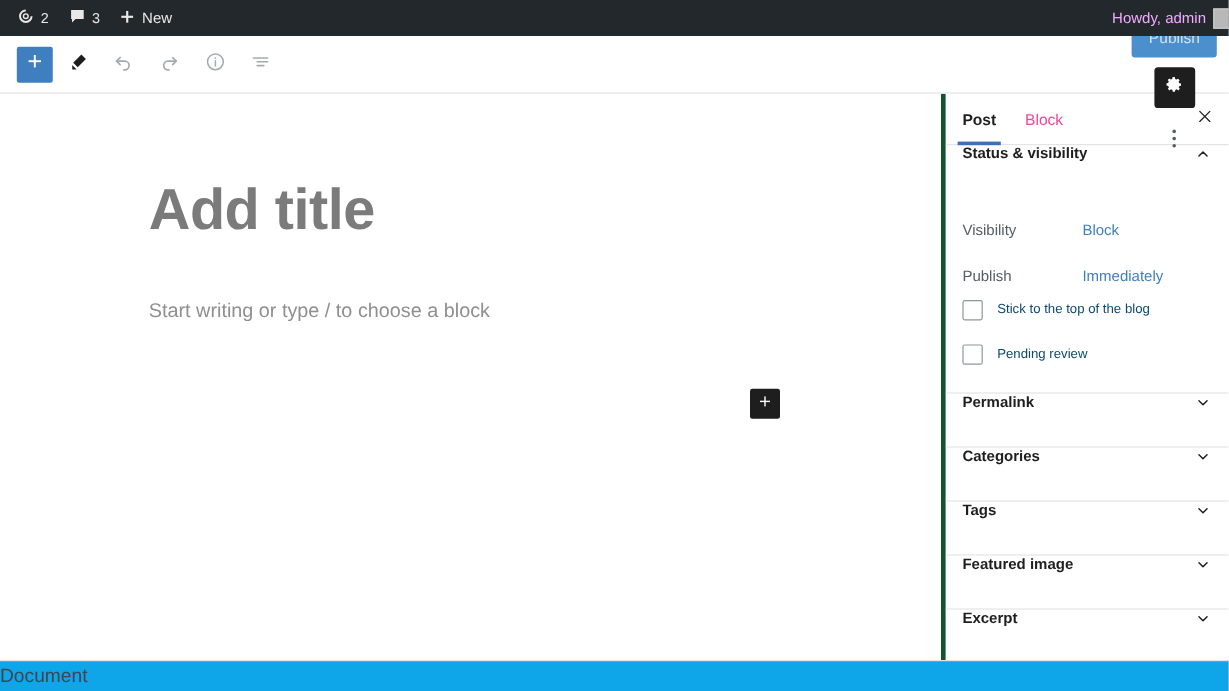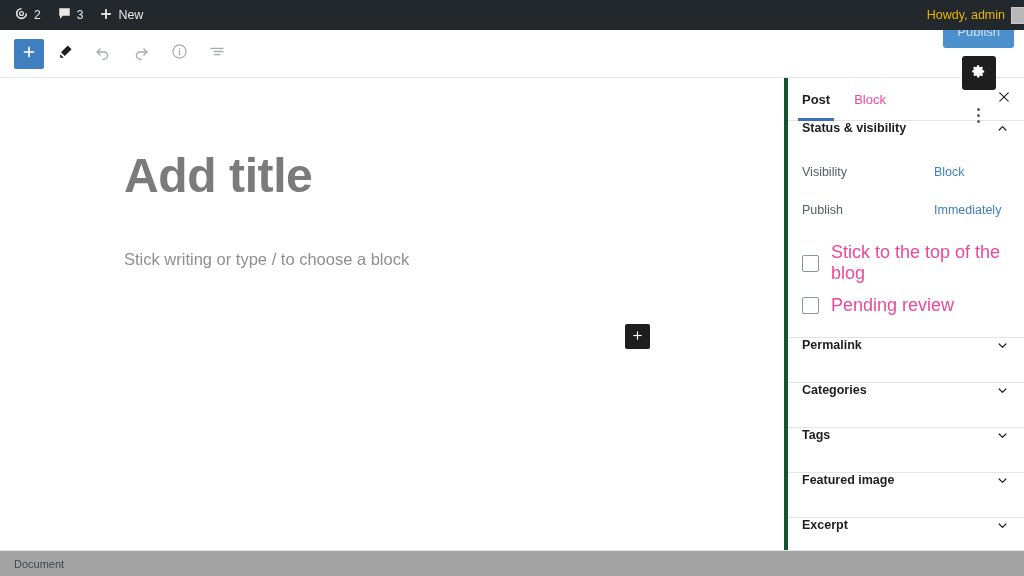--- a/index.html
+++ b/index.html
@@ -46,21 +46,21 @@
   }
   .ab-item .ab-count { font-size: 12px; color: #e8e8e8; }
   .ab-spacer { flex: 1 1 auto; }
   .ab-right {
     display: flex;
     align-items: center;
     height: 30px;
   }
   .ab-howdy {
     font-size: 12.5px;
-    color: #eab308;
+    color: #f0abfc;
     padding: 0 6px 0 8px;
     white-space: nowrap;
   }
   .ab-avatar {
     width: 17px;
     height: 17px;
     background: #b8b8b8;
     border: 1px solid #c9c9c9;
     margin-right: -4px;
     flex: 0 0 auto;
@@ -244,24 +244,23 @@
     font-size: 12.5px;
     font-weight: bold;
     color: #1e1e1e;
   }
   .panel-header .chev { margin-left: auto; display: flex; align-items: center; }
 
   .panel-body { padding: 0 14px 16px 14px; }
 
   .row-kv {
     display: flex;
-    align-items: flex-start;
+    align-items: flex-end;
     min-height: 34px;
     margin-bottom: 4px;
-    gap: 32px;
   }
   .row-kv .k {
     font-size: 12.5px;
     color: #555d66;
     width: 100px;
   }
   .row-kv .v {
     font-size: 12.5px;
     color: #3f7fbf;
   }
@@ -272,32 +271,31 @@
     min-height: 32px;
     margin-top: 5px;
   }
   .chk {
     width: 17px; height: 17px;
     min-width: 17px;
     border: 1px solid #8d96a0;
     border-radius: 2px;
     background: #ffffff;
   }
-  .chk-label { font-size: 18px; color: #ec4899; }
+  .chk-label { font-size: 11px; color: #0c4a6e; }
 
   
   .statusbar {
     height: 26px;
     min-height: 26px;
-    background: #a3a3a3;
+    background: #0ea5e9;
     border-top: 1px solid #e2e4e7;
     display: flex;
     align-items: center;
-    padding-left: 14px;
-    font-size: 11px;
+    font-size: 16px;
     color: #40464d;
     position: relative;
     z-index: 20;
   }
 </style>
 </head>
 <body>
 
 <div id="app">
 
@@ -430,21 +428,21 @@
     </div>
   </div>
 
   <div class="body-row">
 
     <div class="canvas">
 
       <div class="post-title">Add title</div>
 
       <div class="para-row">
-        <span class="para-placeholder">Stick writing or type / to choose a block</span>
+        <span class="para-placeholder">Start writing or type / to choose a block</span>
       </div>
 
       <div class="block-inserter">
         <span>
           <svg width="13" height="13" viewBox="0 0 20 20" fill="#ffffff">
             <rect x="9.1" y="3.6" width="1.8" height="12.8"></rect>
             <rect x="3.6" y="9.1" width="12.8" height="1.8"></rect>
           </svg>
         </span>
       </div>

